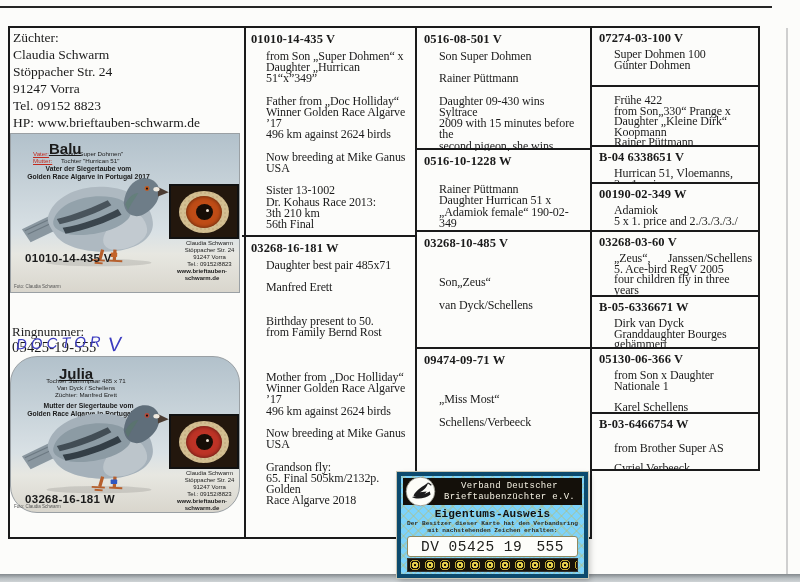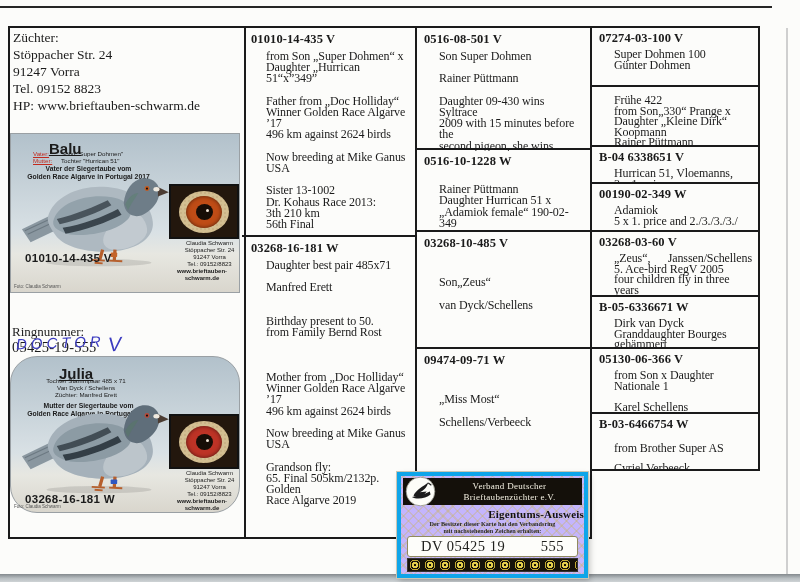--- a/index.html
+++ b/index.html
@@ -63,31 +63,31 @@
   .iris{width:36px;height:32px;border-radius:50%;display:flex;align-items:center;justify-content:center;
     box-shadow:inset 0 0 4px rgba(0,0,0,.6);}
   .pupil{width:17px;height:16px;border-radius:50%;background:#170d06;position:relative;}
   .pupil::after{content:"";position:absolute;left:10px;top:5px;width:3px;height:3px;border-radius:50%;background:#f3e8da;}
   .pcontact{position:absolute;left:150px;width:82px;text-align:center;font-size:6px;line-height:7px;}
   .pcard1 .pcontact{top:106px;}
   .pcard2 .pcontact{top:113px;}
   .pcontact .www{font-weight:bold;}
   
   .cert{position:absolute;left:397px;top:472px;width:183px;height:98px;z-index:5;
-    background:#c4b5fd;border:4px solid #0ea5e9;outline:1px solid #c9c6b4;
-    box-shadow:2px 3px 6px rgba(0,0,0,.22);font-family:Liberation Serif, serif;}
+    background:#7dd3fc;border:4px solid #0c4a6e;outline:1px solid #c9c6b4;
+    box-shadow:2px 3px 6px rgba(0,0,0,.22);font-family:Liberation Mono, monospace;}
   .cert-pattern{position:absolute;inset:0;
     background-image:repeating-linear-gradient(45deg,rgba(200,180,70,.28) 0 1.5px,transparent 1.5px 7px),
                      repeating-linear-gradient(-45deg,rgba(200,180,70,.28) 0 1.5px,transparent 1.5px 7px);}
   .cert-head{position:absolute;left:2px;top:2px;right:2px;height:27px;background:#14100a;
     display:flex;align-items:center;}
   .cert-logo{position:absolute;left:2px;top:-2px;width:31px;height:31px;}
   .cert-org{flex:1;margin-left:34px;text-align:center;color:#f4f0e2;font-size:9px;line-height:10.5px;
     letter-spacing:.3px;}
-  .cert-title{position:absolute;left:0;right:0;top:32px;text-align:right;
+  .cert-title{position:absolute;left:0;right:0;top:32px;text-align:center;
     font-weight:bold;font-size:11px;letter-spacing:.2px;color:#111;}
   .cert-sub{position:absolute;left:0;right:0;top:45px;text-align:center;
     font-size:6.2px;line-height:6.8px;font-weight:bold;color:#2b2b22;}
   .cert-strip{position:absolute;left:6px;right:6px;top:60px;height:19px;background:#fdfdfa;
     border:1px solid #8f8960;border-radius:3px;display:flex;align-items:center;
     justify-content:space-between;padding:0 13px;font-size:14.5px;color:#21211e;letter-spacing:.5px;}
   .cert-band{position:absolute;left:6px;right:6px;top:82px;height:12px;background:#17120a;
     background-image:radial-gradient(circle at 7px 6px,#17120a 0 1.5px,#e3cd4c 1.5px 3px,#17120a 3px 4.5px,#c2a832 4.5px 5.2px,transparent 5.2px);
     background-size:15px 12px;border:1px solid #333;}
 </style>
@@ -95,20 +95,21 @@
 <body>
 
 <div class="scan-top-line"></div>
 <div class="scan-right-line"></div>
 <div class="scan-bottom"></div>
 
 <div class="colbox c1"></div>
 
 <div class="breeder">
   <div>Züchter:</div>
+  <div>Claudia Schwarm</div>
   <div>Stöppacher Str. 24</div>
   <div>91247 Vorra</div>
   <div>Tel. 09152 8823</div>
   <div>HP: www.brieftauben-schwarm.de</div>
 </div>
 
 <div class="pcard pcard1">
   <div class="ptitle">Balu</div>
   <div class="prow" style="top:16px">
     <span class="plbl">Vater:</span>
@@ -247,21 +248,21 @@
 
 
 Mother from „Doc Holliday“
 Winner Golden Race Algarve ’17
 496 km against 2624 birds
 
 Now breeding at Mike Ganus USA
 
 Grandson fly:
 65. Final 505km/2132p. Golden
-Race Algarve 2019</div>
+Race Algarve 2018</div>
   </div>
 </div>
 
 <div class="colbox c3">
   <div class="hline" style="top:120px"></div>
   <div class="hline" style="top:202px"></div>
   <div class="hline" style="top:319px"></div>
   <div class="cell" style="top:0;height:118px">
     <div class="ring-head">0516-08-501 V</div>
     <div class="cell-text ml">Son Super Dohmen

